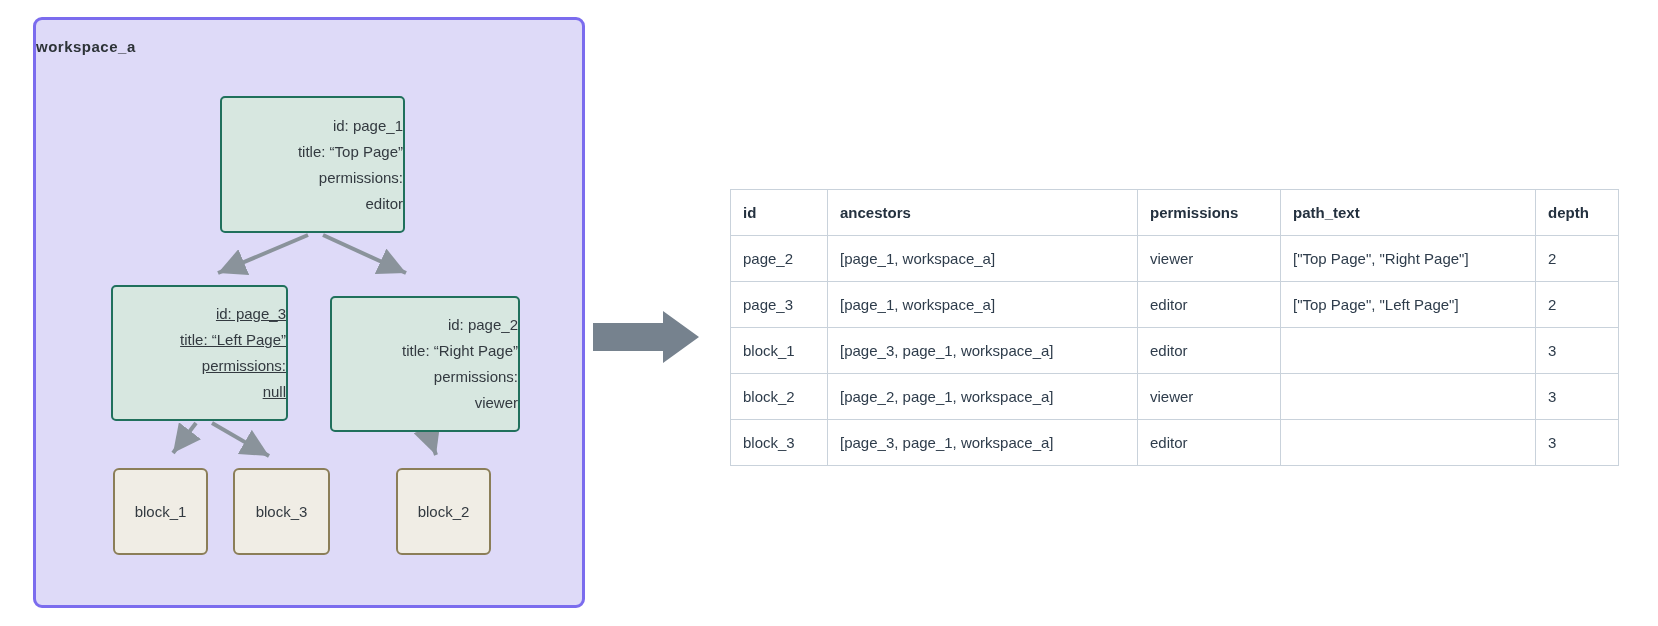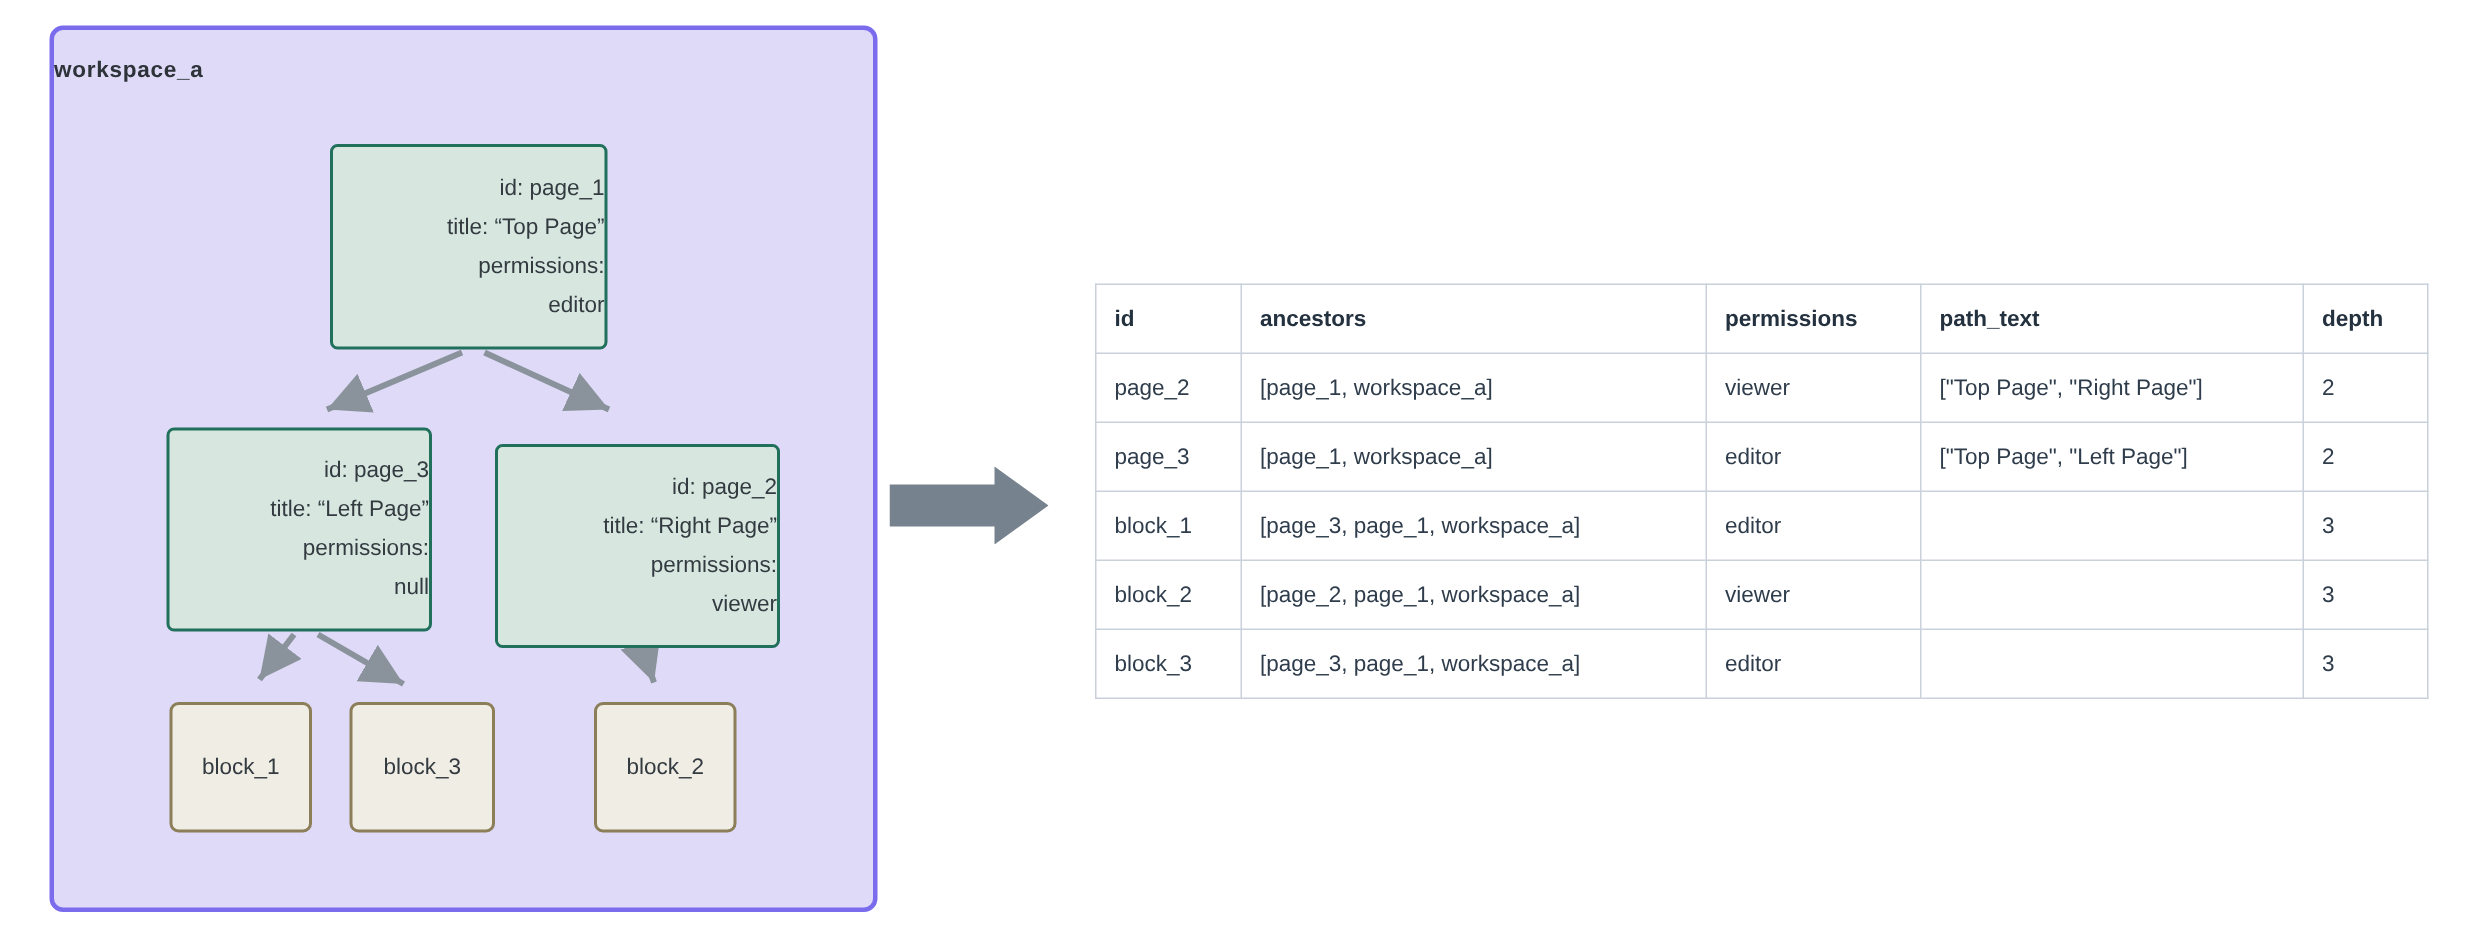--- a/index.html
+++ b/index.html
@@ -40,21 +40,21 @@
     display: flex;
     flex-direction: column;
     justify-content: center;
     align-items: flex-end;
     text-align: center;
     font-size: 15px;
     line-height: 26px;
     color: #333a40;
   }
   .node-page-1 { left: 184px; top: 76px;  width: 185px; height: 137px; }
-  .node-page-3 { left: 75px;  top: 265px; width: 177px; height: 136px; }
+  .node-page-3 { left: 75px;  top: 265px; width: 177px; height: 136px; text-decoration: underline; }
   .node-page-2 { left: 294px; top: 276px; width: 190px; height: 136px; }
 
   .block-node {
     position: absolute;
     width: 95px; height: 87px;
     background: var(--block-fill, #f0ede5);
     border: 2px solid var(--block-border, #8b7e58);
     border-radius: 6px;
     display: flex;
     justify-content: center;

